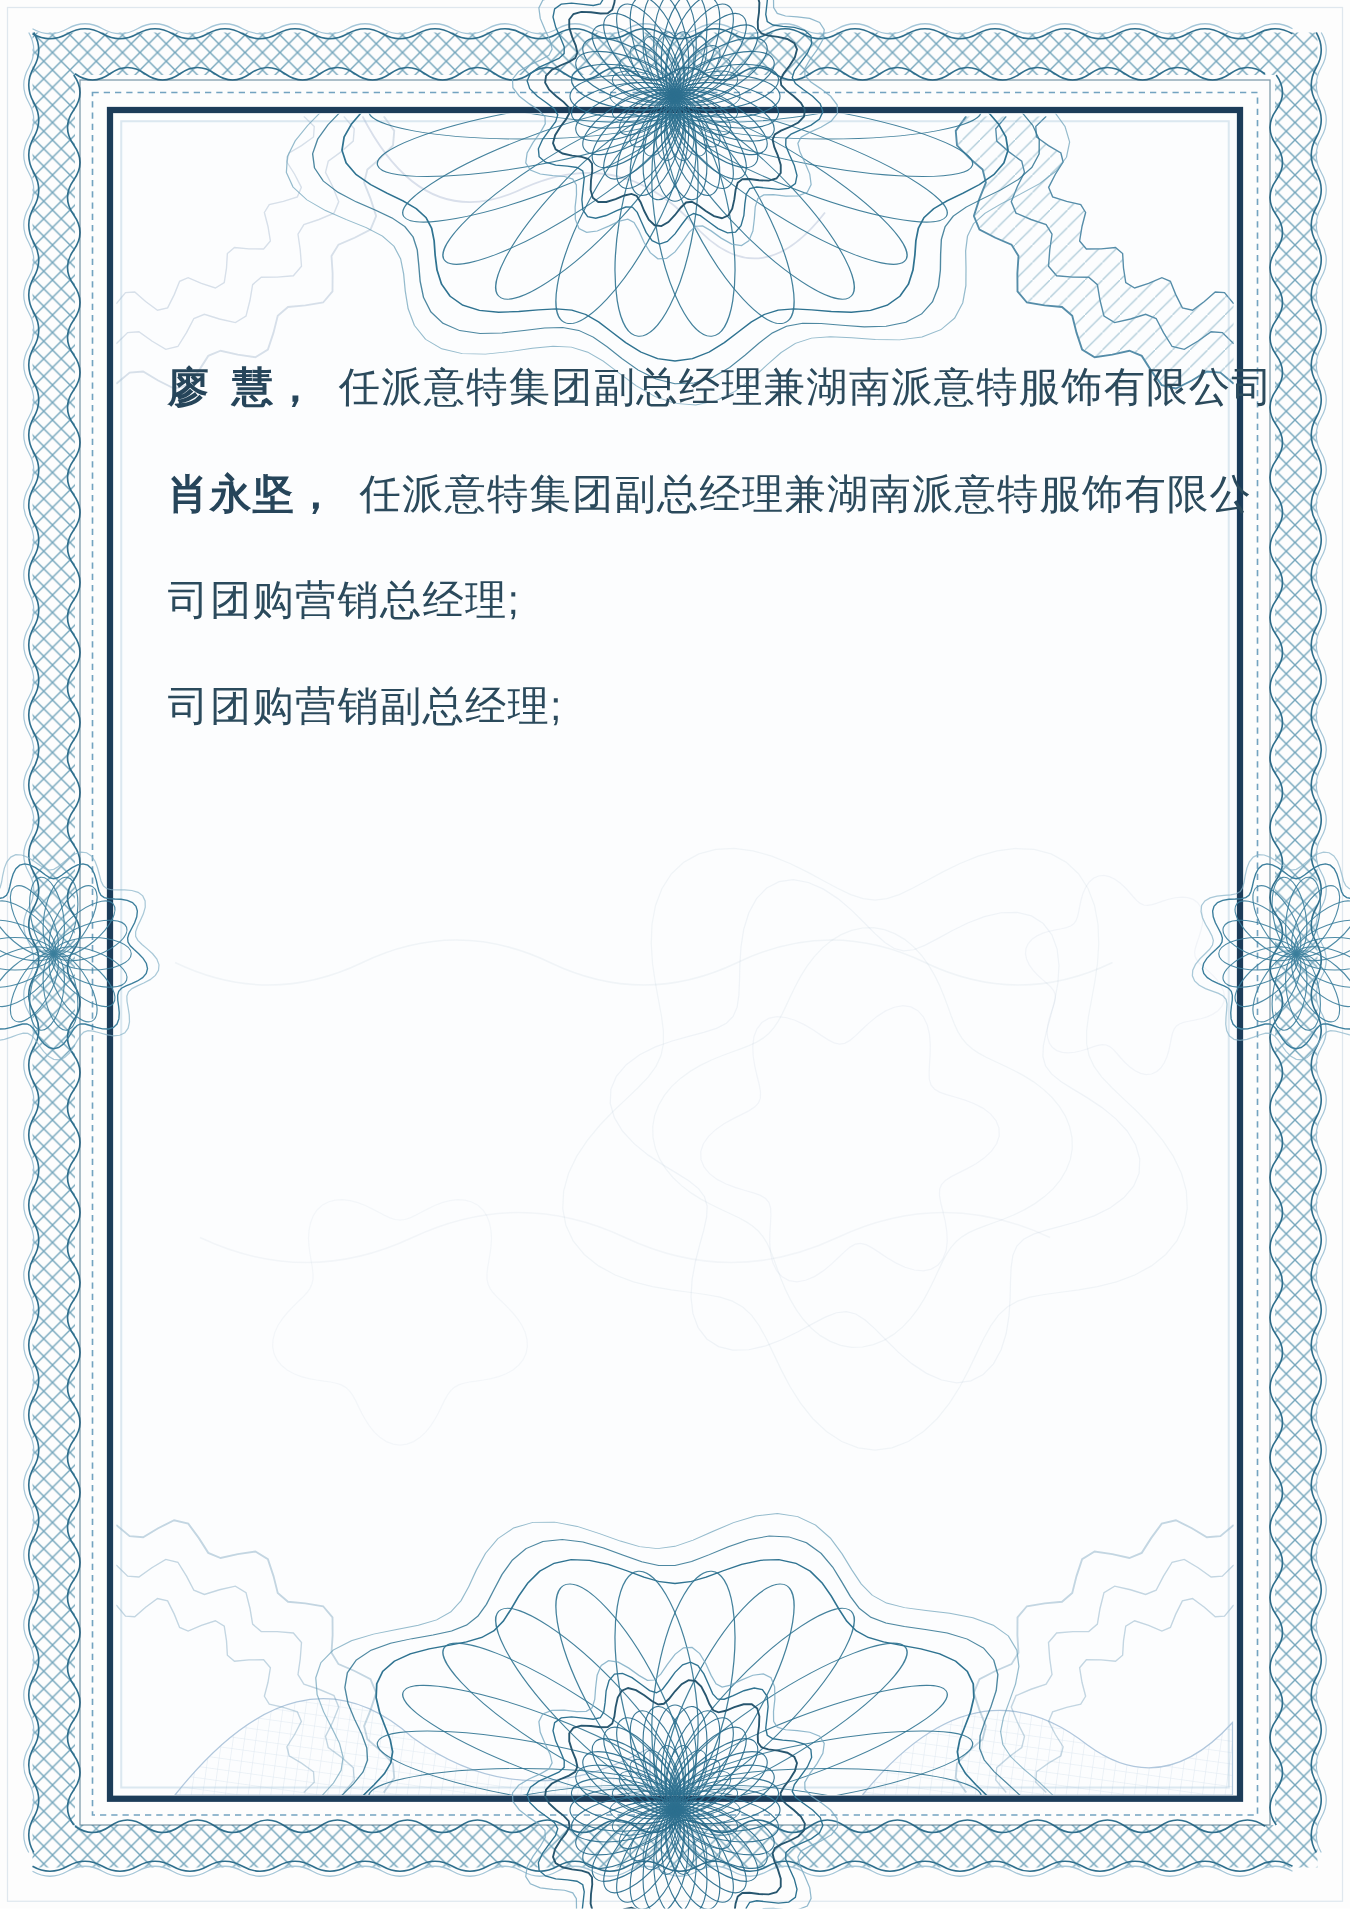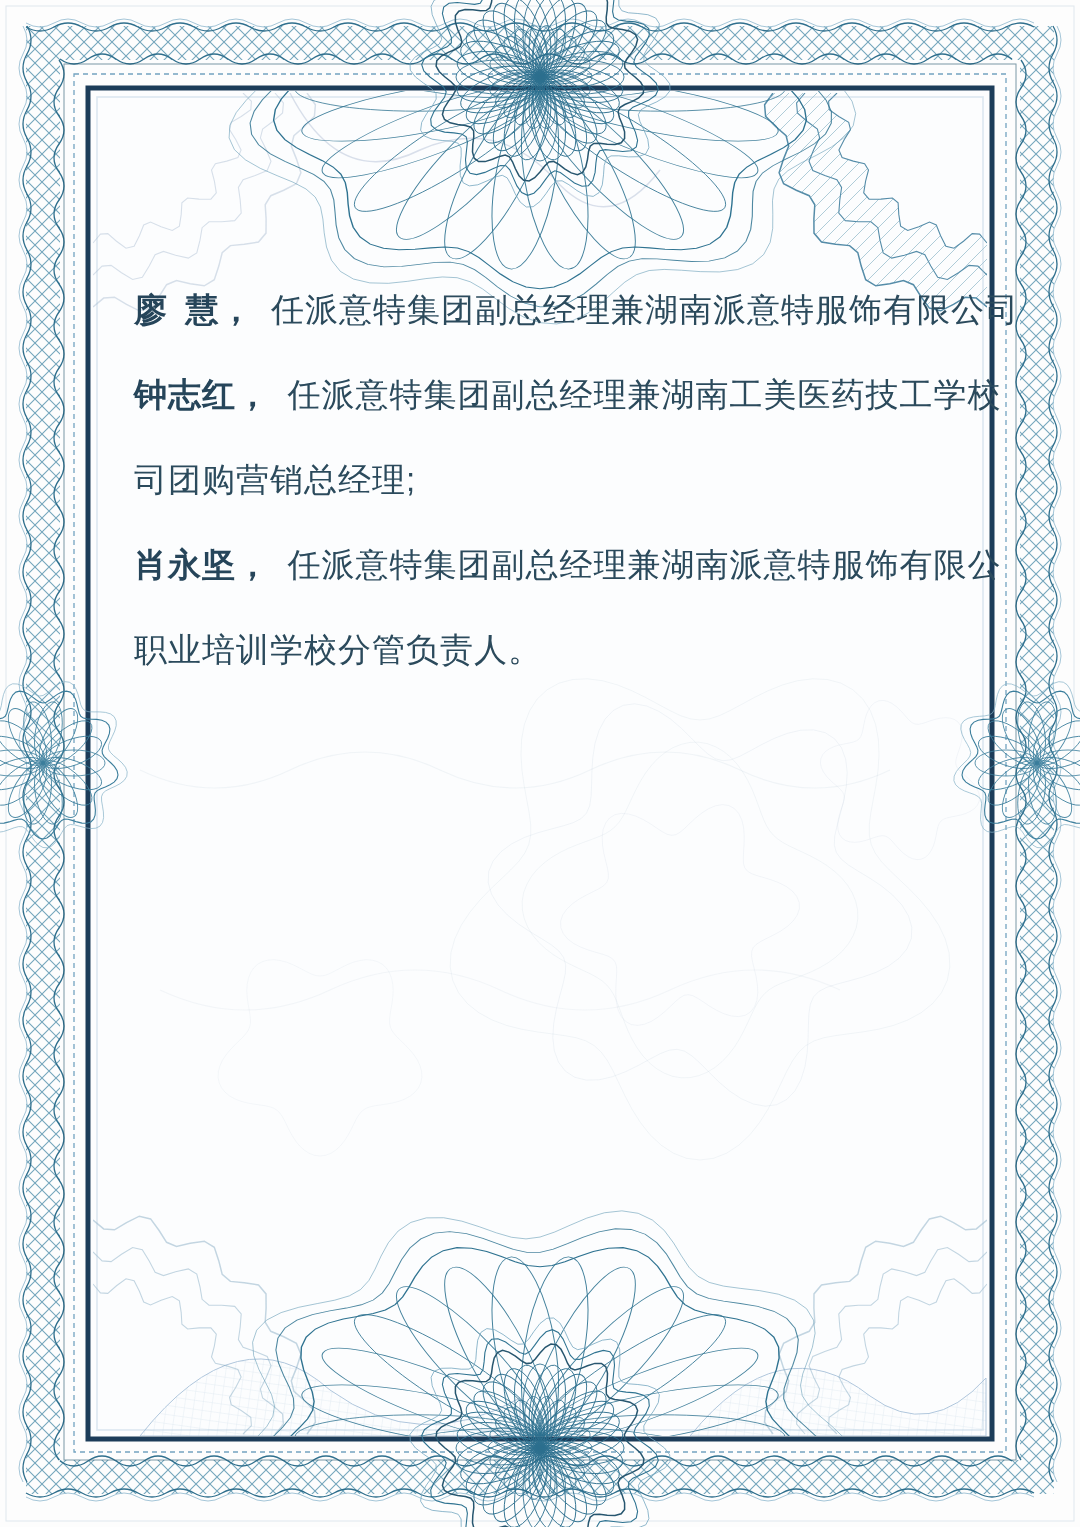--- a/index.html
+++ b/index.html
@@ -320,18 +320,17 @@
       <ellipse cx="1068" cy="763" rx="31" ry="13" fill="none" stroke="#3b7e9c" stroke-width="0.9" opacity="0.9" transform="rotate(280.0 1037 763)"></ellipse>
       <ellipse cx="1068" cy="763" rx="31" ry="13" fill="none" stroke="#3b7e9c" stroke-width="0.9" opacity="0.9" transform="rotate(300.0 1037 763)"></ellipse>
       <ellipse cx="1068" cy="763" rx="31" ry="13" fill="none" stroke="#3b7e9c" stroke-width="0.9" opacity="0.9" transform="rotate(320.0 1037 763)"></ellipse>
       <ellipse cx="1068" cy="763" rx="31" ry="13" fill="none" stroke="#3b7e9c" stroke-width="0.9" opacity="0.9" transform="rotate(340.0 1037 763)"></ellipse>
       <path d="M1105.0 763.0L1108.5 766.7L1111.1 770.8L1112.0 774.9L1111.0 778.7L1108.1 782.1L1104.0 784.8L1099.3 786.9L1094.8 788.7L1091.2 790.6L1089.0 793.0L1088.1 796.2L1088.2 800.2L1088.9 805.0L1089.4 810.2L1089.1 815.1L1087.6 819.2L1084.8 822.0L1080.8 823.2L1076.0 823.1L1071.0 821.9L1066.2 820.4L1062.0 819.2L1058.5 819.1L1055.7 820.4L1053.1 823.2L1050.6 827.1L1047.8 831.4L1044.6 835.3L1040.9 838.0L1037.0 839.0L1033.1 838.0L1029.4 835.3L1026.2 831.4L1023.4 827.1L1020.9 823.2L1018.3 820.4L1015.5 819.1L1012.0 819.2L1007.8 820.4L1003.0 821.9L998.0 823.1L993.2 823.2L989.2 822.0L986.4 819.2L984.9 815.1L984.6 810.2L985.1 805.0L985.8 800.2L985.9 796.2L985.0 793.0L982.8 790.6L979.2 788.7L974.7 786.9L970.0 784.8L965.9 782.1L963.0 778.7L962.0 774.9L962.9 770.8L965.5 766.7L969.0 763.0L972.7 759.6L975.8 756.6L977.6 753.6L977.9 750.4L976.8 746.9L974.7 742.8L972.3 738.2L970.6 733.4L970.1 728.9L971.2 725.0L974.0 722.1L978.2 720.3L983.2 719.4L988.3 719.2L992.9 718.9L996.6 718.1L999.2 716.3L1000.8 713.2L1001.9 709.0L1003.0 704.1L1004.5 699.2L1006.7 695.0L1009.8 692.1L1013.6 691.1L1017.9 691.9L1022.3 694.1L1026.6 697.1L1030.4 700.0L1033.8 702.2L1037.0 703.0L1040.2 702.2L1043.6 700.0L1047.4 697.1L1051.7 694.1L1056.1 691.9L1060.4 691.1L1064.2 692.1L1067.3 695.0L1069.5 699.2L1071.0 704.1L1072.1 709.0L1073.2 713.2L1074.8 716.3L1077.4 718.1L1081.1 718.9L1085.7 719.2L1090.8 719.4L1095.8 720.3L1100.0 722.1L1102.8 725.0L1103.9 728.9L1103.4 733.4L1101.7 738.2L1099.3 742.8L1097.2 746.9L1096.1 750.4L1096.4 753.6L1098.2 756.6L1101.3 759.6L1105.0 763.0Z" fill="none" stroke="#3b7e9c" stroke-width="1.1"></path>
       <path d="M1116.1 763.0L1119.5 767.3L1121.2 771.8L1120.8 776.3L1118.3 780.3L1114.1 783.7L1109.0 786.4L1103.9 788.7L1099.6 790.9L1096.8 793.4L1095.5 796.8L1095.6 801.0L1096.5 806.2L1097.4 811.9L1097.6 817.6L1096.5 822.5L1093.9 826.2L1089.8 828.2L1084.6 828.6L1079.0 827.7L1073.5 826.2L1068.5 824.9L1064.4 824.5L1061.1 825.7L1058.3 828.5L1055.7 832.7L1052.9 837.6L1049.6 842.4L1045.7 846.0L1041.4 847.8L1037.0 847.5L1032.7 845.0L1028.8 841.1L1025.4 836.4L1022.4 831.9L1019.4 828.5L1016.3 826.7L1012.6 826.6L1008.1 827.8L1003.0 829.7L997.5 831.5L992.0 832.3L987.2 831.5L983.6 828.9L981.4 824.7L980.6 819.4L980.8 813.6L981.3 808.1L981.6 803.3L980.8 799.5L978.5 796.8L974.8 794.7L969.8 792.9L964.4 790.9L959.4 788.2L955.7 784.8L953.9 780.7L954.2 776.1L956.4 771.5L960.0 767.0L964.1 763.0L967.7 759.4L970.0 756.0L970.7 752.5L969.6 748.7L967.3 744.3L964.4 739.4L962.0 734.2L960.8 729.1L961.3 724.4L963.9 720.8L968.1 718.3L973.5 716.9L979.3 716.3L984.6 715.9L989.0 715.0L992.2 713.2L994.1 710.1L995.3 705.6L996.2 700.2L997.5 694.5L999.5 689.4L1002.6 685.7L1006.6 683.8L1011.3 684.0L1016.3 685.9L1021.3 689.0L1025.8 692.2L1029.8 694.8L1033.5 696.0L1037.0 695.5L1040.7 693.2L1044.7 689.9L1049.2 686.2L1054.0 683.2L1058.8 681.7L1063.3 682.2L1067.1 684.7L1070.0 689.0L1072.0 694.3L1073.5 699.8L1074.8 704.8L1076.6 708.5L1079.3 710.8L1083.1 711.8L1088.1 711.9L1093.7 711.9L1099.5 712.4L1104.5 713.9L1108.2 716.7L1110.1 720.8L1110.2 725.7L1108.7 731.1L1106.3 736.4L1104.0 741.2L1102.5 745.4L1102.5 749.1L1104.3 752.3L1107.6 755.6L1111.8 759.1L1116.1 763.0Z" fill="none" stroke="#86b2c8" stroke-width="1" opacity="0.7"></path>
     </svg>
 
   <div class="text-block">
     <div class="text-line"><span class="nm">廖 慧，</span><span> 任派意特集团副总经理兼湖南派意特服饰有限公司</span></div>
-    <div class="text-line"><span class="nm">钟志红，</span><span> 任派意特集团副总经理兼湖南工美医药技工学校</span></div>
+    <div class="text-line"><span class="nm">肖永坚，</span><span> 任派意特集团副总经理兼湖南派意特服饰有限公</span></div>
     <div class="text-line"><span class="nm"></span><span>司团购营销总经理;</span></div>
-    <div class="text-line"><span class="nm">肖永坚，</span><span> 任派意特集团副总经理兼湖南派意特服饰有限公</span></div>
-    <div class="text-line"><span class="nm"></span><span>职业培训学校分管负责人。</span></div>
+    <div class="text-line"><span class="nm"></span><span>司团购营销副总经理;</span></div>
   </div>
 </div>
 
 </body></html>

